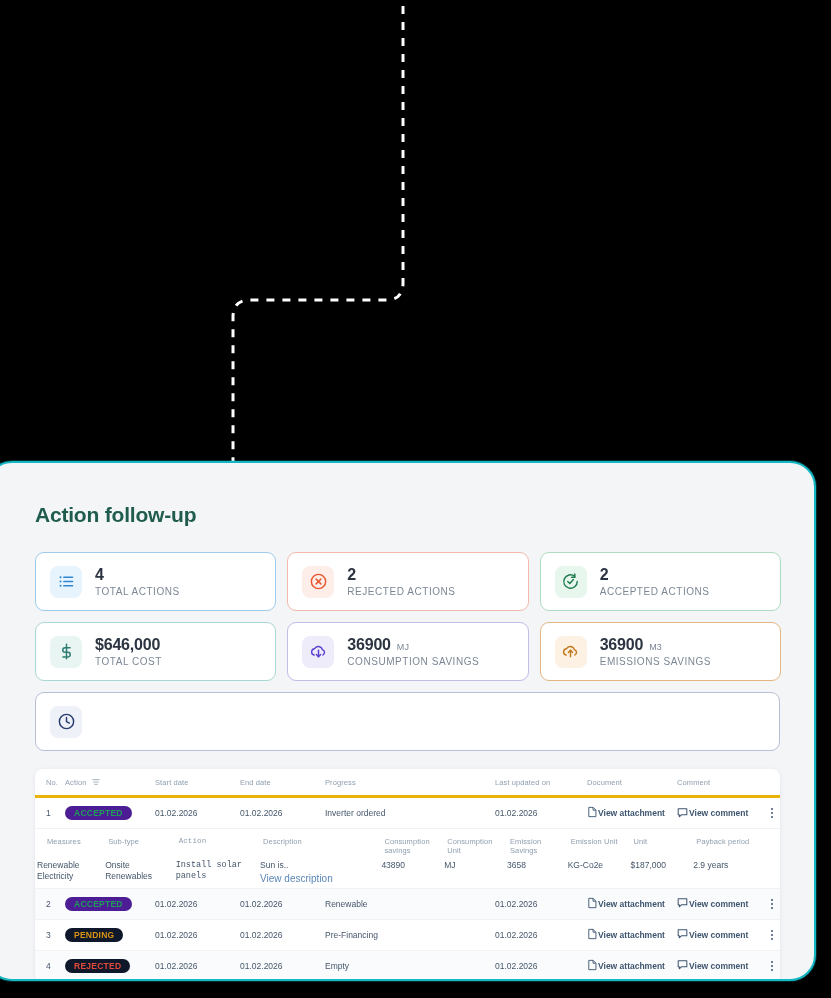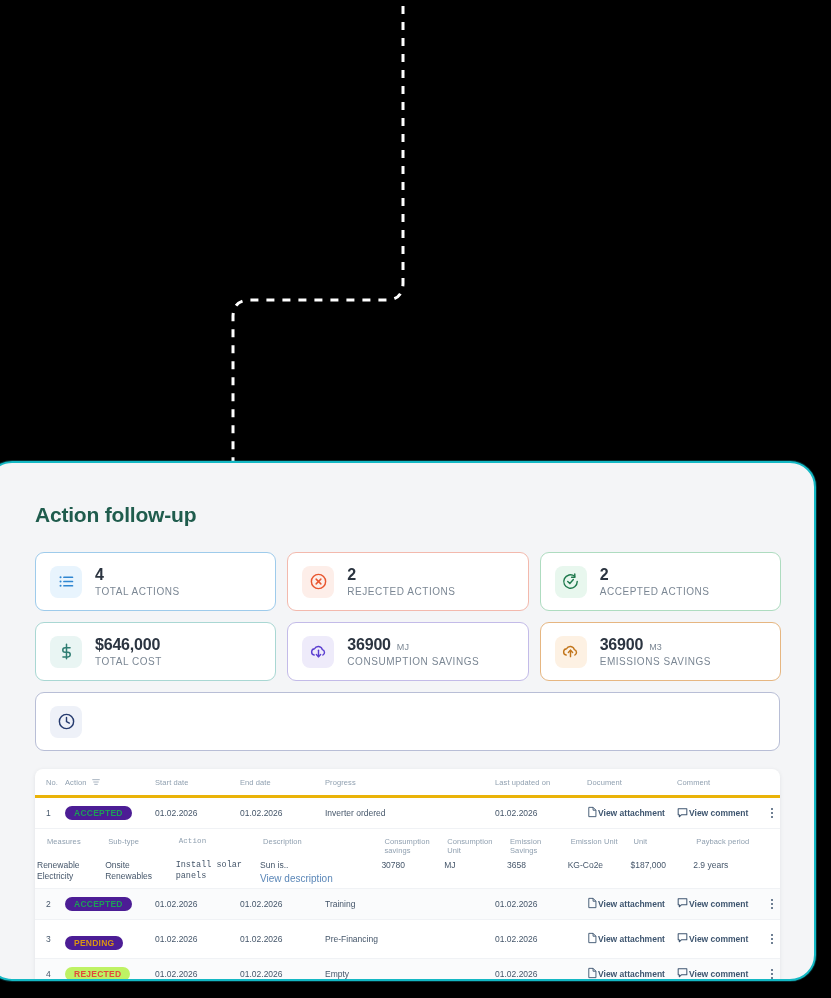--- a/index.html
+++ b/index.html
@@ -119,22 +119,22 @@
 
   .badge {
     display: inline-block;
     padding: 2px 9px;
     border-radius: 9px;
     font-size: 8.5px;
     font-weight: bold;
     letter-spacing: .25px;
   }
   .badge-accepted { background:#4c1d95; color:#1e9e57; }
-  .badge-pending  { background:#4c1d95; color:#d99413;margin-top:8px; }
-  .badge-rejected { background:#bef264; color:#e24a3b; }
+  .badge-pending  { background:#0f172a; color:#d99413; }
+  .badge-rejected { background:#0f172a; color:#e24a3b; }
 
   .link-cell { display: flex; align-items: center; gap: 1px; color:#3f5670; font-weight:bold; font-size:8.5px; }
   .link-cell svg { flex: 0 0 auto; }
   .kebab { display:flex; flex-direction:column; align-items:center; gap:2px; }
   .kebab i { width:2px; height:2px; background:#3f5670; border-radius:50%; display:block; }
 
   
   .subrow td { padding: 1px !important; border-bottom: 1px solid #f0f2f5; background:#fff;margin-top:43px; }
   table.sub { width: 100%; table-layout: fixed; }
   table.sub th {
@@ -372,40 +372,40 @@
                   </thead>
                   <tbody>
                     <tr>
                       <td class="s1">Renewable Electricity</td>
                       <td class="s2">Onsite Renewables</td>
                       <td class="s3">Install solar panels</td>
                       <td class="s4">
                         <span>Sun is..</span>
                         <a class="sublink">View description</a>
                       </td>
-                      <td class="s5 num-center">30780</td>
+                      <td class="s5 num-center">43890</td>
                       <td class="s6">MJ</td>
                       <td class="s7">3658</td>
                       <td class="s8">KG-Co2e</td>
                       <td class="s9">$187,000</td>
                       <td class="s10">2.9 years</td>
                     </tr>
                   </tbody>
                 </table>
               </td>
             </tr>
 
             <tr class="alt">
               <td class="c1">2</td>
               <td class="c2">
                 <span class="badge badge-accepted">ACCEPTED</span>
               </td>
               <td class="c3">01.02.2026</td>
               <td class="c4">01.02.2026</td>
-              <td class="c5">Training</td>
+              <td class="c5">Renewable</td>
               <td class="c6">01.02.2026</td>
               <td class="c7">
                 <span class="link-cell">
                   <span>
                     <svg width="10" height="12" viewBox="0 0 14 16" fill="none" stroke="#3f5670" stroke-width="1.3" stroke-linejoin="round">
                       <path d="M2.5 1.5h6l4 4v9h-10z"></path>
                         <polyline points="8.5,1.5 8.5,5.5 12.5,5.5"></polyline>
                     </svg>
                   </span>
                   <span>View attachment</span>

